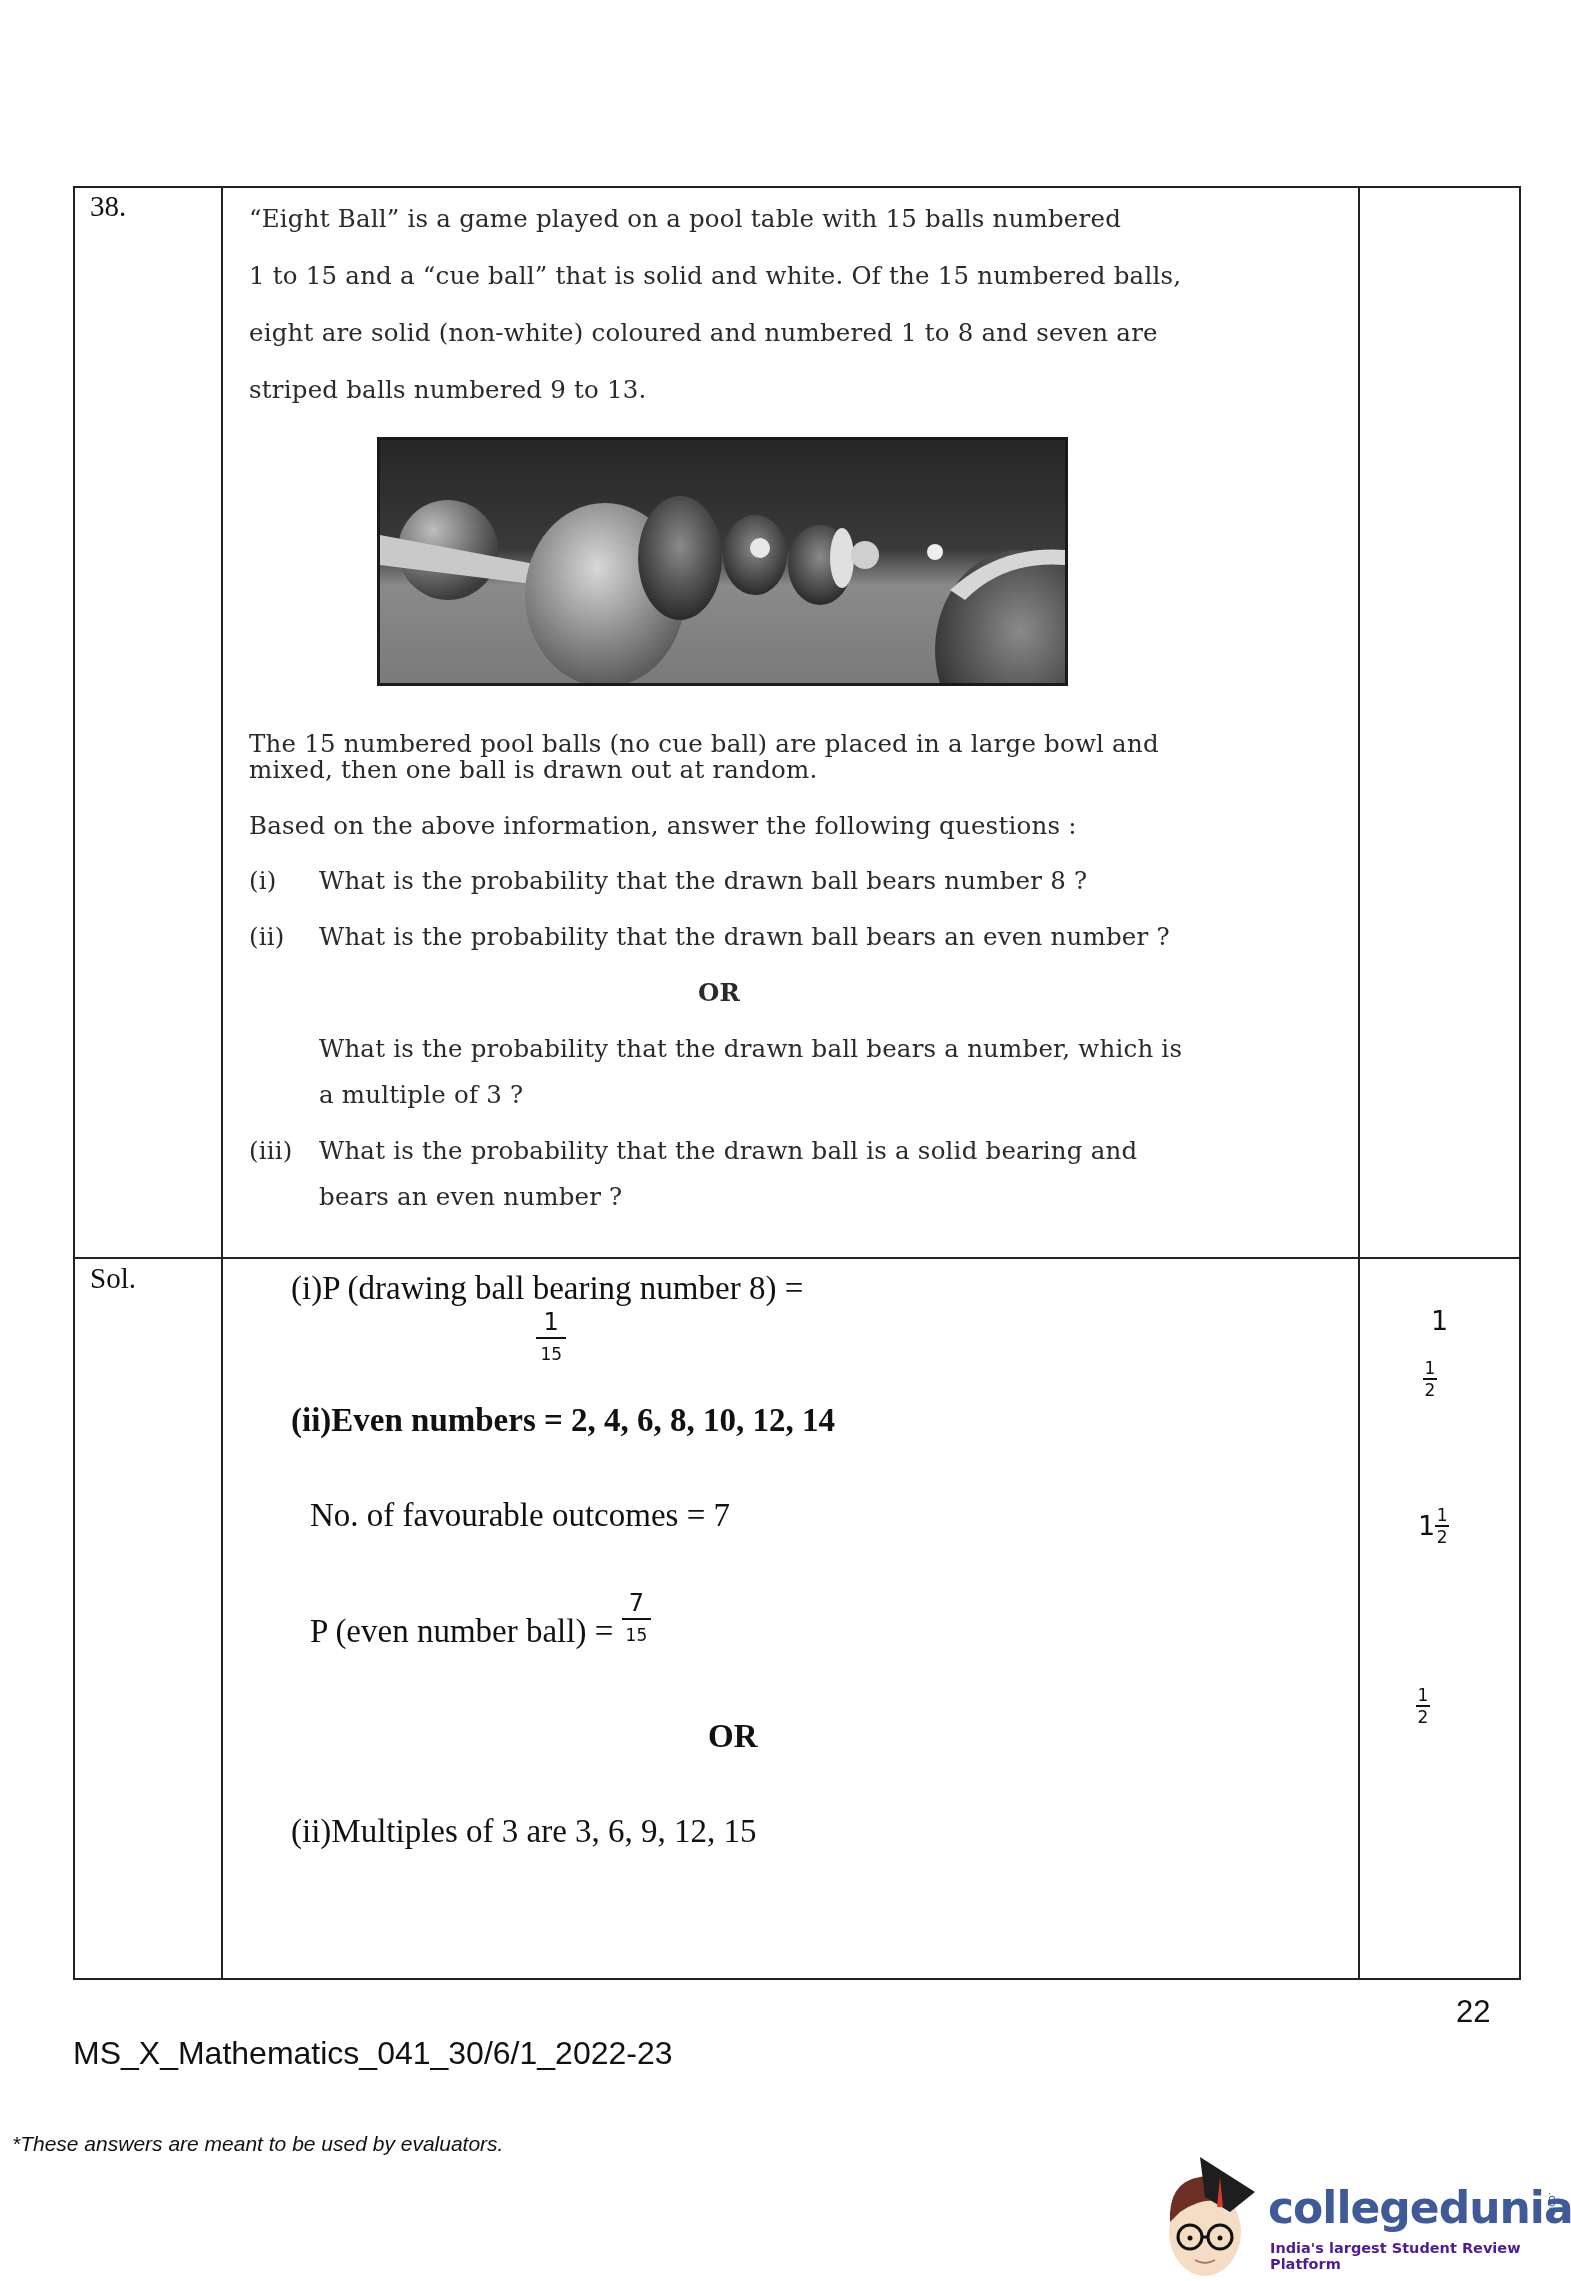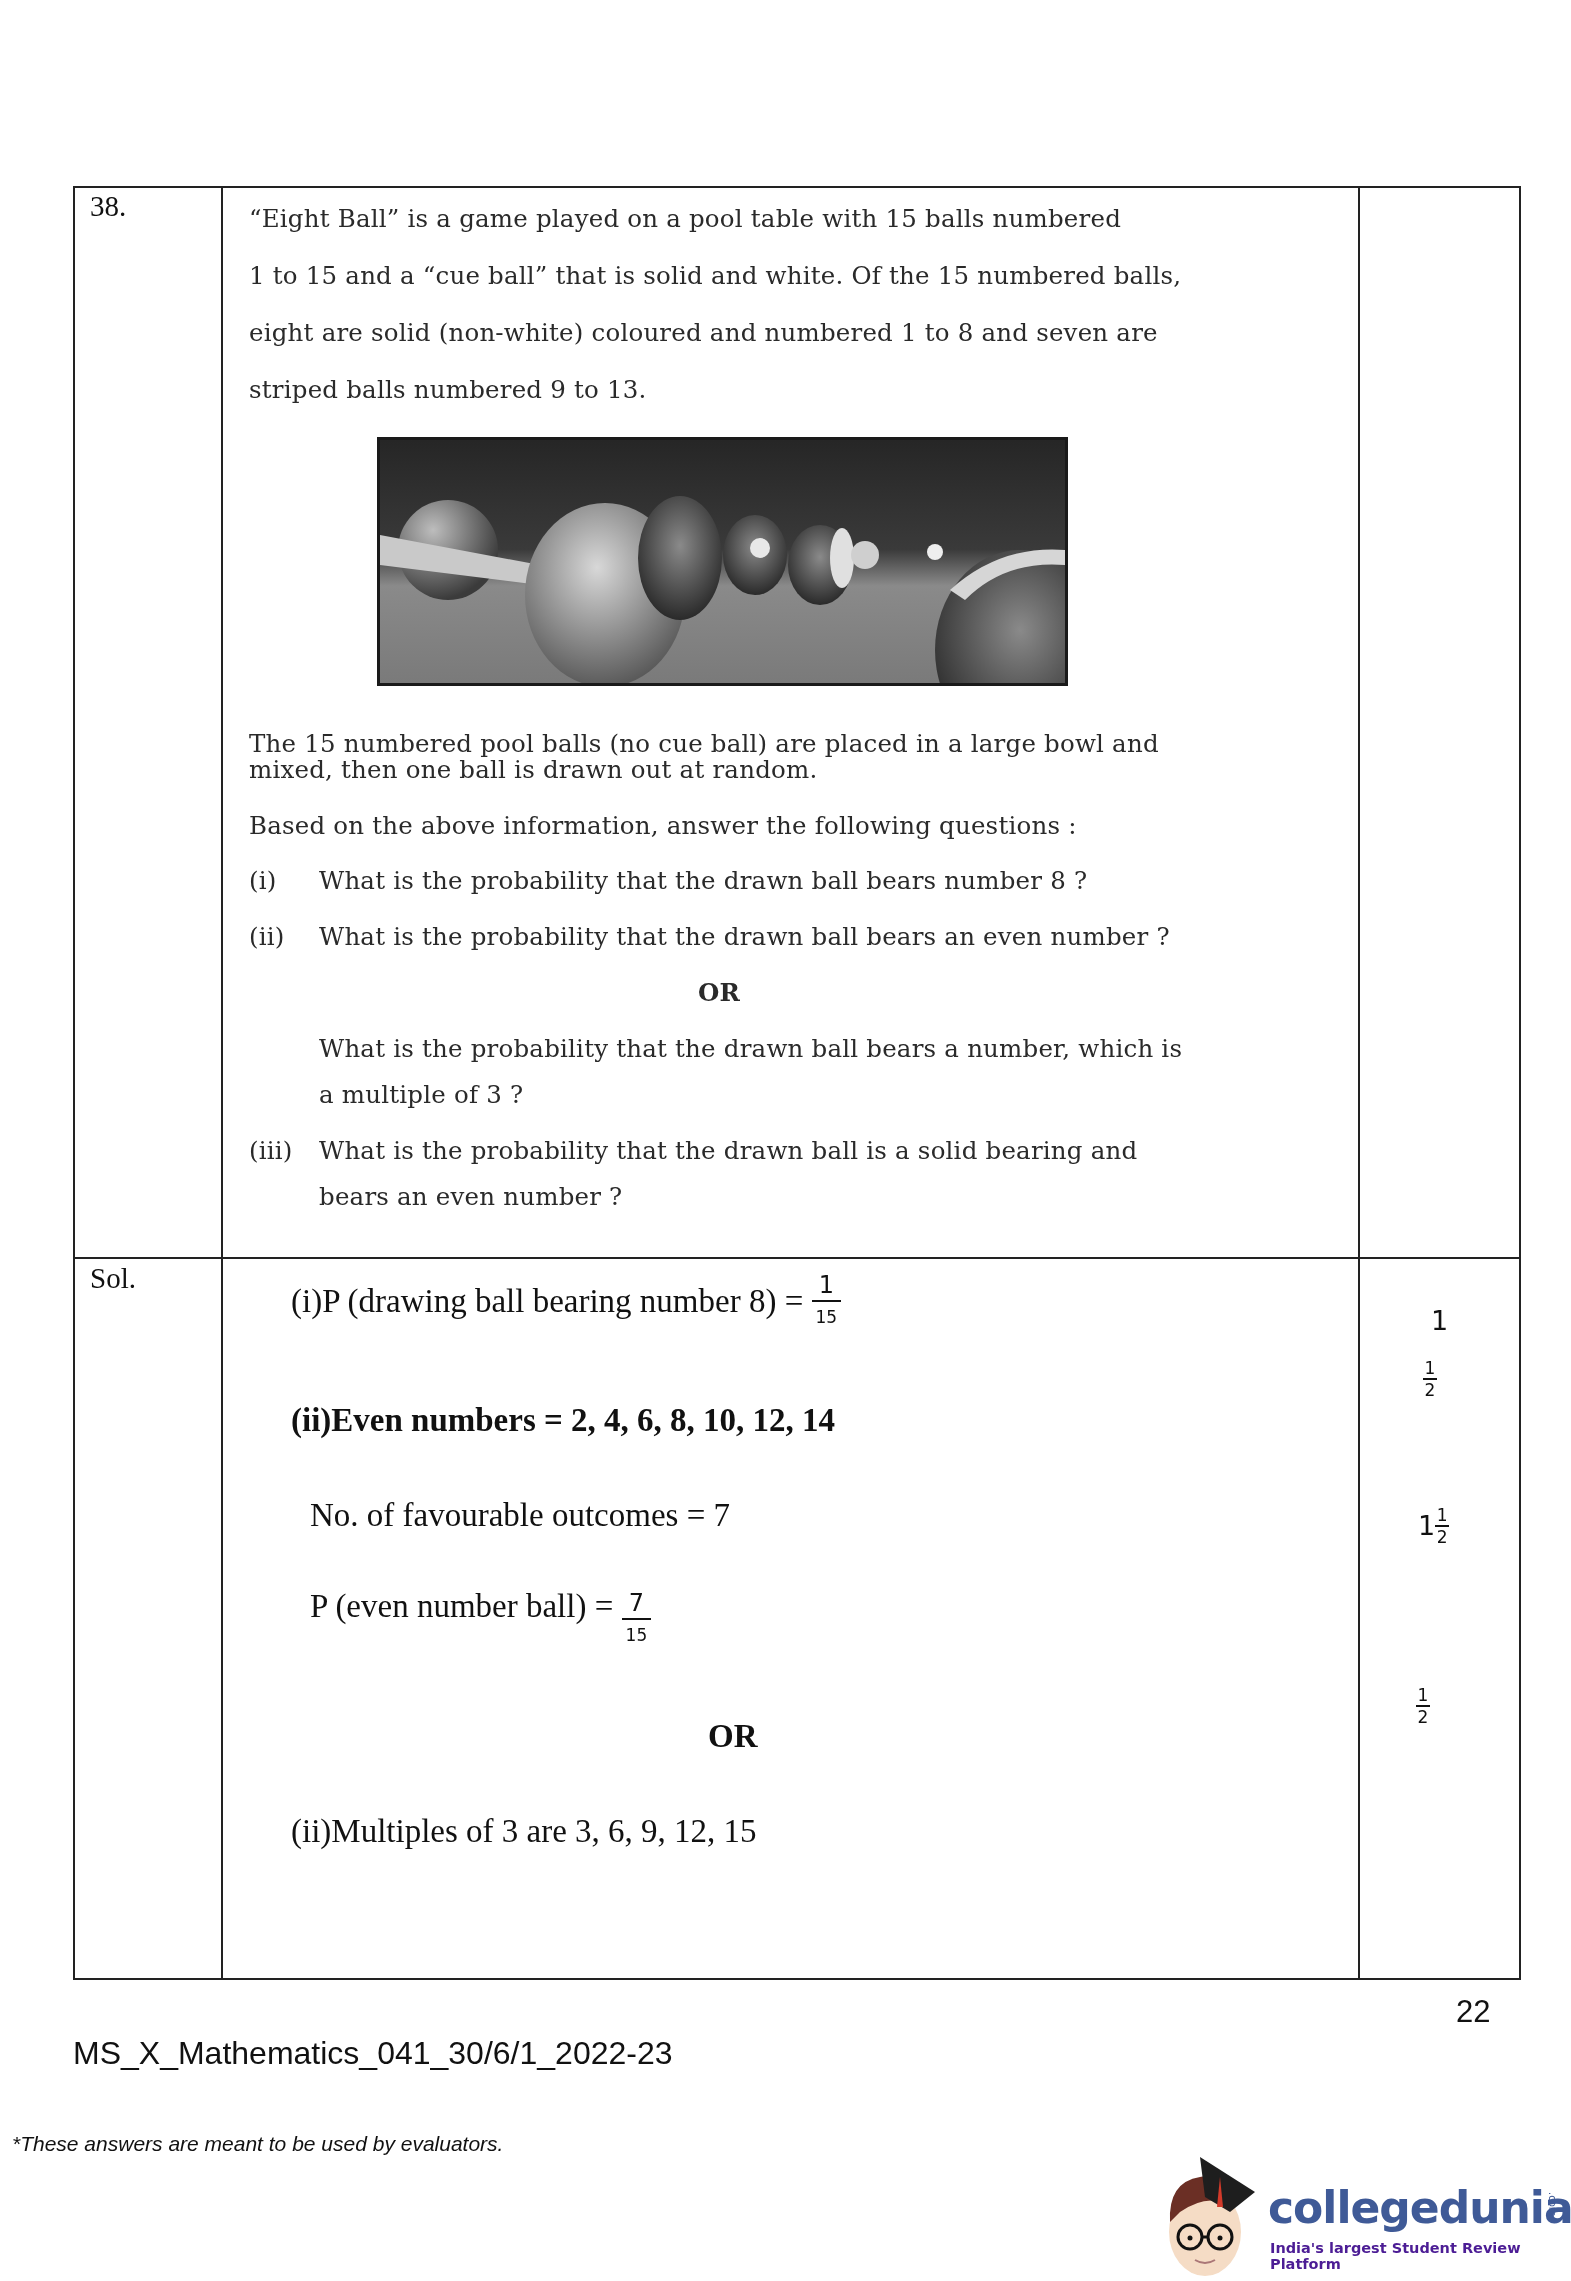--- a/index.html
+++ b/index.html
@@ -99,33 +99,33 @@
 
 <div class="abs qtext" style="left:319px; top:1034px;text-align:center;">What is the probability that the drawn ball bears a number, which is</div>
 <div class="abs qtext" style="left:319px; top:1080px;">a multiple of 3 ?</div>
 
 <div class="abs qtext" style="left:249px; top:1136px;">(iii)</div>
 <div class="abs qtext" style="left:319px; top:1136px;">What is the probability that the drawn ball is a solid bearing and</div>
 <div class="abs qtext" style="left:319px; top:1182px;">bears an even number ?</div>
 
 <div class="abs qnum" style="left:90px; top:1262px;">Sol.</div>
 
-<div class="abs sol" style="left:291px; top:1270px; display:flex; align-items:center;">
+<div class="abs sol" style="left:291px; top:1270px; display:flex; align-items:center;flex-direction:column;">
   <span style="white-space:pre;">(i)P (drawing ball bearing number 8) = </span>
   <span class="frac">
     <span class="num">1</span>
     <span class="bar"></span>
     <span class="den">15</span>
   </span>
 </div>
 
 <div class="abs sol" style="left:291px; top:1402px;font-weight:bold;">(ii)Even numbers = 2, 4, 6, 8, 10, 12, 14</div>
 <div class="abs sol" style="left:310px; top:1497px;">No. of favourable outcomes = 7</div>
 
-<div class="abs sol" style="left:310px; top:1588px; display:flex; align-items:flex-start;">
+<div class="abs sol" style="left:310px; top:1588px; display:flex; align-items:flex-end;">
   <span style="white-space:pre;">P (even number ball) = </span>
   <span class="frac">
     <span class="num">7</span>
     <span class="bar"></span>
     <span class="den">15</span>
   </span>
 </div>
 
 <div class="abs sol" style="left:708px; top:1718px; font-weight:bold;">OR</div>
 <div class="abs sol" style="left:291px; top:1813px;">(ii)Multiples of 3 are 3, 6, 9, 12, 15</div>

